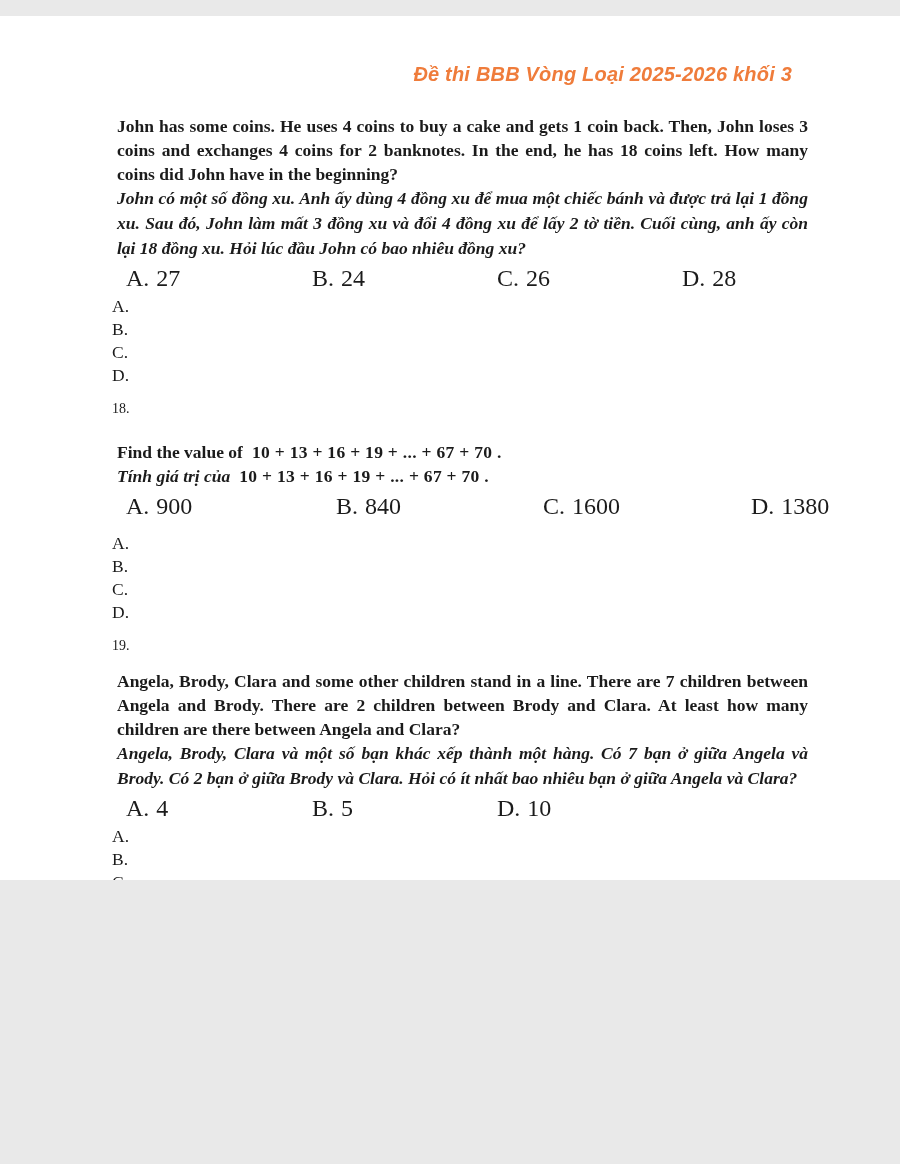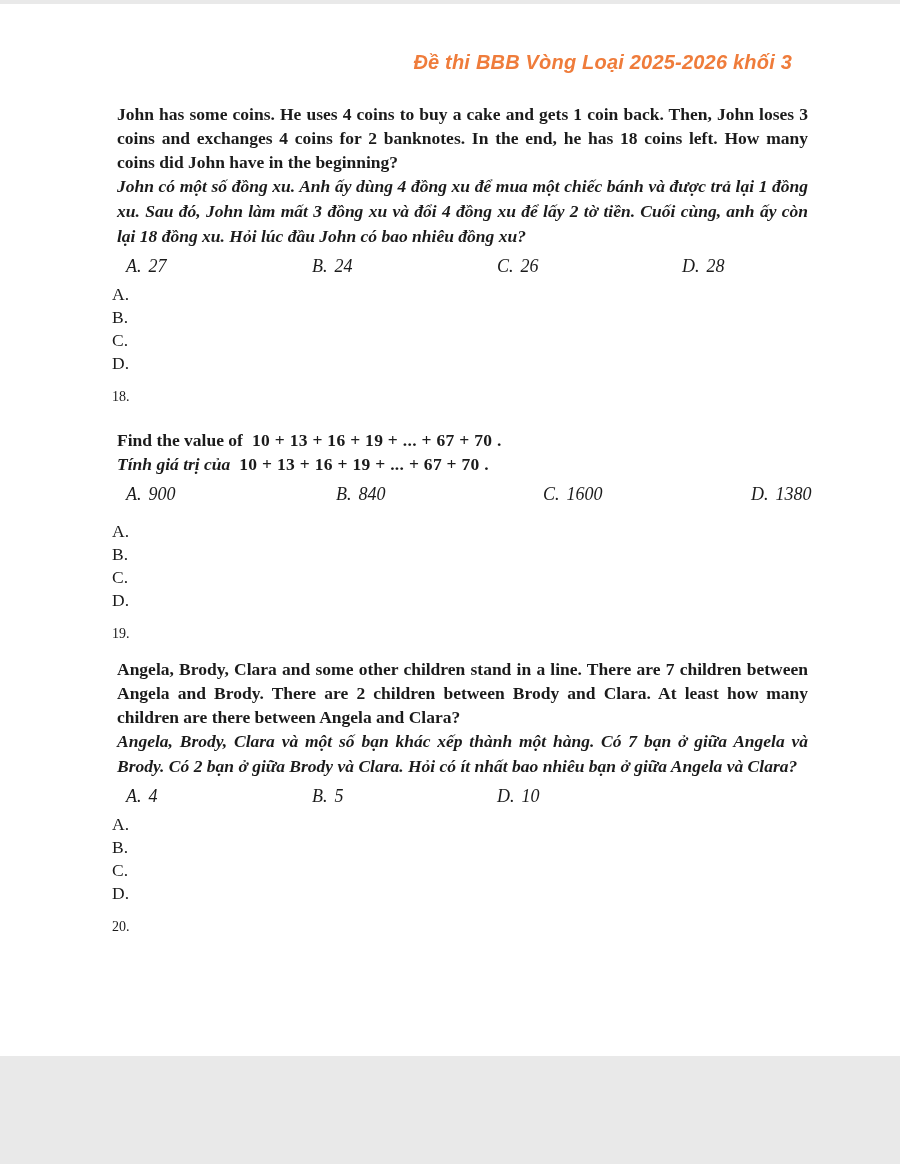--- a/index.html
+++ b/index.html
@@ -1,20 +1,20 @@
 <!DOCTYPE html>
 <html lang="vi"><head>
 <meta charset="utf-8">
 <style>
   * { margin: 0; padding: 0; box-sizing: border-box; }
   html, body { background: #e9e9e9; }
   .page {
     width: 900px;
-    height: 1052px;
-    margin: 4px auto;
+    height: 864px;
+    margin: 16px auto;
     background: #ffffff;
     position: relative;
     font-family: "Liberation Serif", serif;
     color: #1b1b1b;
     overflow: hidden;
   }
   
   .header {
     padding: 46px 108px 0 0;
     text-align: right;
@@ -51,23 +51,22 @@
     font-weight: 700;
     margin-left: 9px;
     letter-spacing: 0.3px;
     font-family: Liberation Serif, serif;
   }
   .options {
     display: grid;
     grid-template-columns: 186px 185px 185px 1fr;
     padding-left: 14px;
     margin-top: 5px;
-    font-size: 18px;
+    font-size: 24px;
     line-height: 24px;
-    font-style: italic;
   }
   .options.wide { grid-template-columns: 210px 207px 208px 1fr; }
   .opt-label { margin-right: 7px; }
   .answer-lines {
     margin-top: 5px;
     font-size: 17.5px;
     line-height: 23px;
   }
   .q-number {
     font-size: 14px;

